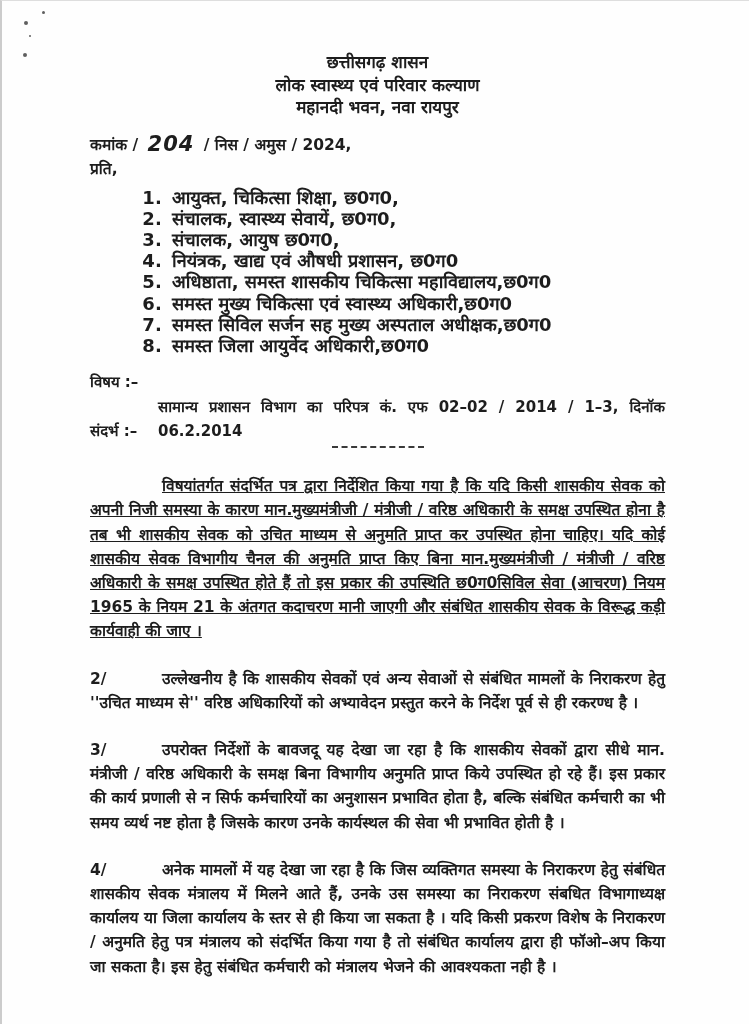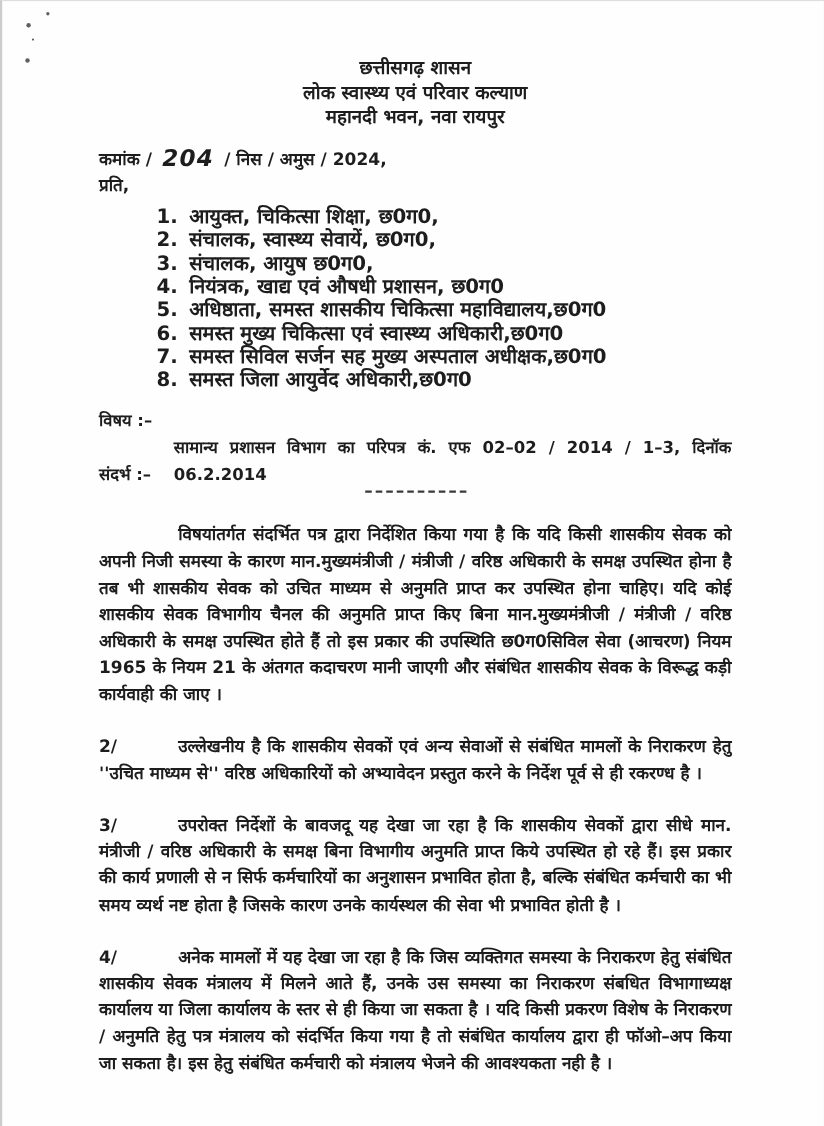--- a/index.html
+++ b/index.html
@@ -105,21 +105,21 @@
       <span class="lbl">विषय :–</span>
     </div>
 
     <div class="labeled-row reference-row">
       <span class="lbl">संदर्भ :–</span>
       <span class="txt">सामान्य प्रशासन विभाग का परिपत्र कं. एफ 02–02 / 2014 / 1–3, दिनॉक 06.2.2014</span>
     </div>
 
     <div class="divider"></div>
 
-    <div class="para" style="margin-top:26px;">
+    <div class="para" style="margin-top:26px;text-decoration:underline;">
       <span class="ptext">विषयांतर्गत संदर्भित पत्र द्वारा निर्देशित किया गया है कि यदि किसी शासकीय सेवक को अपनी निजी समस्या के कारण मान.मुख्यमंत्रीजी / मंत्रीजी / वरिष्ठ अधिकारी के समक्ष उपस्थित होना है तब भी शासकीय सेवक को उचित माध्यम से अनुमति प्राप्त कर उपस्थित होना चाहिए। यदि कोई शासकीय सेवक विभागीय चैनल की अनुमति प्राप्त किए बिना मान.मुख्यमंत्रीजी / मंत्रीजी / वरिष्ठ अधिकारी के समक्ष उपस्थित होते हैं तो इस प्रकार की उपस्थिति छ0ग0सिविल सेवा (आचरण) नियम 1965 के नियम 21 के अंतगत कदाचरण मानी जाएगी और संबंधित शासकीय सेवक के विरूद्ध कड़ी कार्यवाही की जाए ।</span>
     </div>
 
     <div class="para">
       <span class="pnum">2/</span>
       <span class="ptext">उल्लेखनीय है कि शासकीय सेवकों एवं अन्य सेवाओं से संबंधित मामलों के निराकरण हेतु ''उचित माध्यम से'' वरिष्ठ अधिकारियों को अभ्यावेदन प्रस्तुत करने के निर्देश पूर्व से ही रकरण्ध है ।</span>
     </div>
 
     <div class="para">
       <span class="pnum">3/</span>

